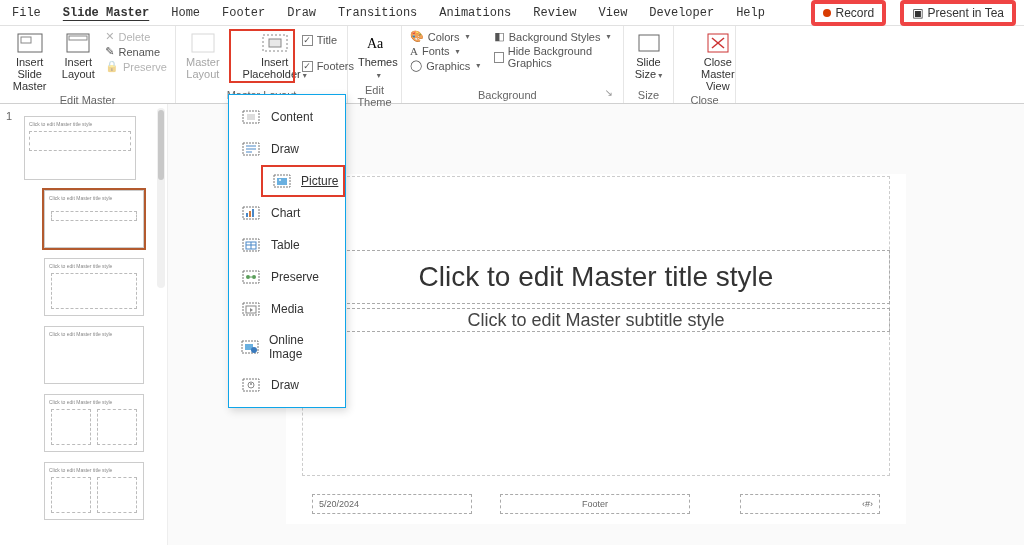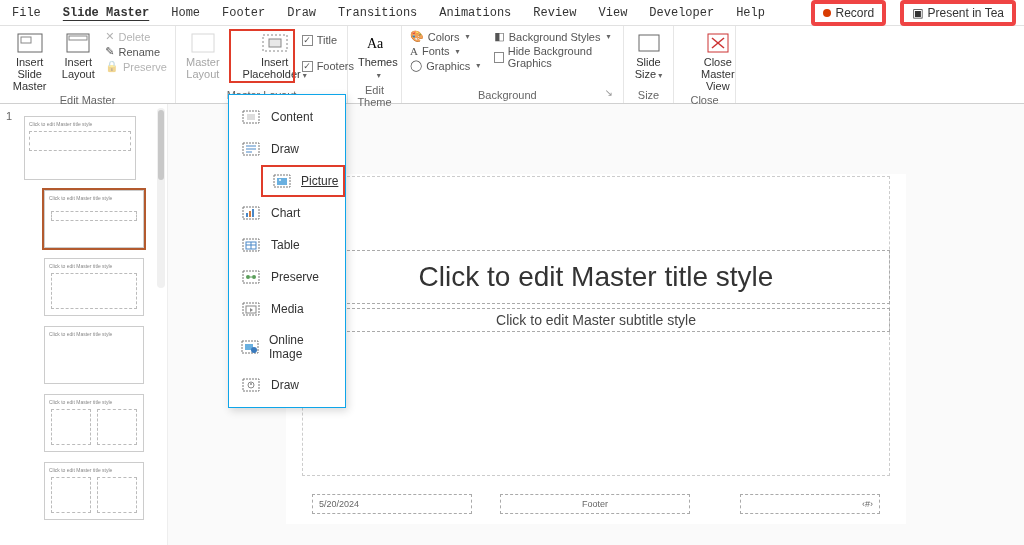--- a/index.html
+++ b/index.html
@@ -35,21 +35,21 @@
 .thumb.layout { margin-left: 40px; width: 100px; height: 58px; }
 .thumb.selected { outline: 2px solid #b35a2e; }
 .thumb .thtxt { font-size: 5px; color: #888; padding: 4px; }
 .thumb .box { position: absolute; border: 1px dashed #bbb; }
 .scrollbar { position: absolute; right: 2px; top: 4px; width: 8px; height: 180px; background: #f0f0f0; border-radius: 4px; }
 .scrollbar .handle { position: absolute; left: 1px; top: 2px; width: 6px; height: 70px; background: #c8c8c8; border-radius: 3px; }
 .canvas { flex: 1; background: #fafafa; display: flex; align-items: flex-start; justify-content: center; padding-top: 70px; }
 .slide { width: 620px; height: 350px; background: #fff; position: relative; }
 .ph { position: absolute; border: 1px dashed #aaa; }
 .ph-title { left: 16px; top: 76px; right: 16px; height: 54px; font-size: 28px; display: flex; align-items: center; justify-content: center; }
-.ph-sub { left: 16px; top: 134px; right: 16px; height: 24px; font-size: 14px; display: flex; align-items: center; justify-content: center; color: #444; }
+.ph-sub { left: 16px; top: 134px; right: 16px; height: 24px; font-size: 18px; display: flex; align-items: center; justify-content: center; color: #444; }
 .ph-outer { left: 16px; top: 2px; right: 16px; bottom: 48px; border: 1px dashed #ccc; }
 .ph-date { left: 26px; bottom: 10px; width: 160px; height: 20px; font-size: 9px; display: flex; align-items: center; padding-left: 6px; color: #666; }
 .ph-footer { left: 214px; bottom: 10px; width: 190px; height: 20px; font-size: 9px; display: flex; align-items: center; justify-content: center; color: #666; }
 .ph-num { right: 26px; bottom: 10px; width: 140px; height: 20px; font-size: 9px; display: flex; align-items: center; justify-content: flex-end; padding-right: 6px; color: #666; }
 svg { display: block; }
 .caret { font-size: 8px; color: #666; margin-left: 2px; }
 </style>
 </head>
 <body>
 

